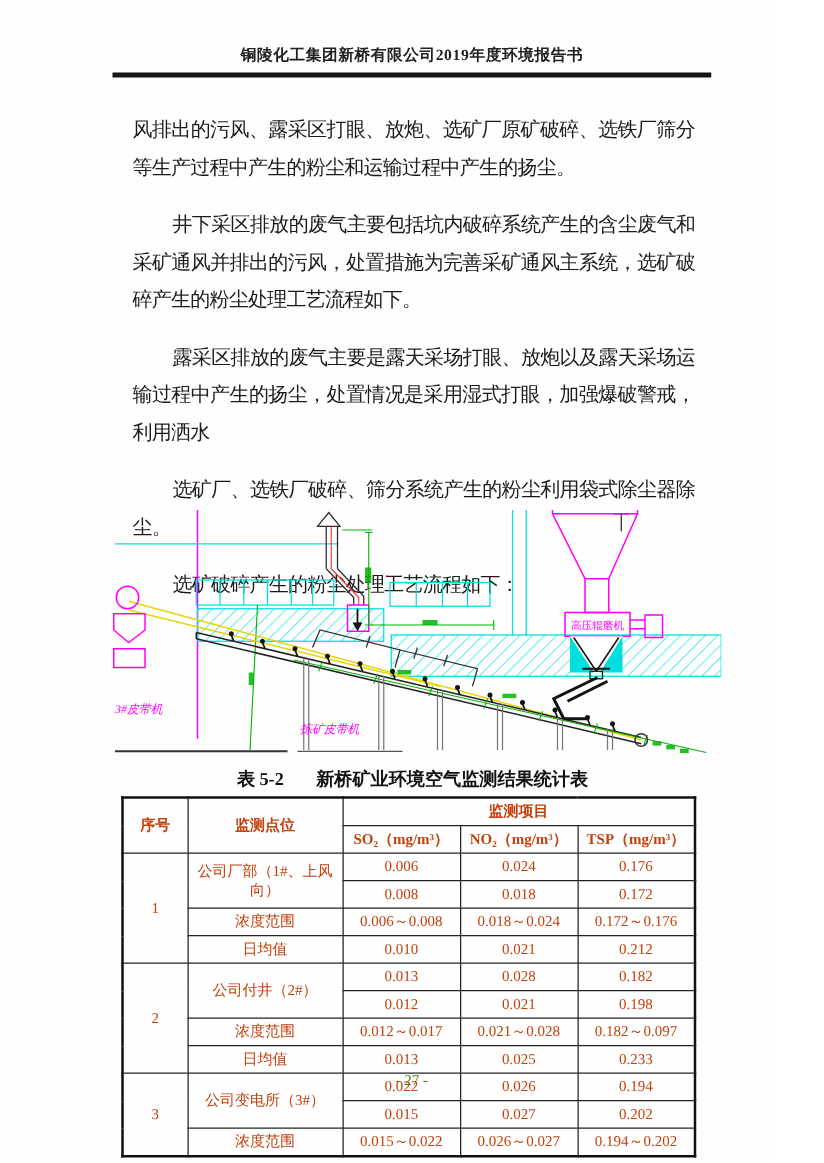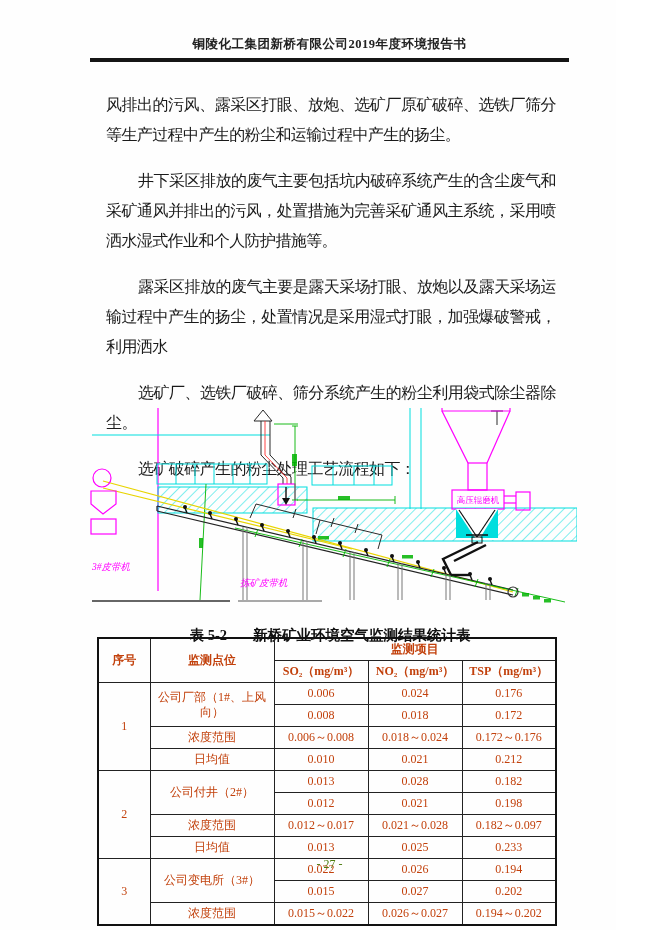--- a/index.html
+++ b/index.html
@@ -25,21 +25,21 @@
     font-size:16px;line-height:30px;letter-spacing:-0.6px;
     text-align:justify;
   }
   .bodytext p{margin:16px;}
   .indent{text-indent:2em;}
   .diagram{
     position:absolute;top:408px;left:90px;width:487px;height:202px;
   }
   .tbl-caption{
     position:absolute;top:614px;left:90px;width:480px;
-    text-align:center;font-weight:bold;font-size:14.5px;color:#111;margin-top:12px;
+    text-align:center;font-weight:bold;font-size:14.5px;color:#111;
   }
   .cap-gap{display:inline-block;width:26px;}
   table.monitor{
     position:absolute;top:637px;left:97px;
     border-collapse:collapse;
     font-size:12px;color:#c2410c;
     table-layout:fixed;
   }
   table.monitor td,table.monitor th{
     border:1px solid #222;
@@ -61,21 +61,21 @@
 </head>
 <body>
 
 <div class="page">
 
   <div class="hdr-title">铜陵化工集团新桥有限公司2019年度环境报告书</div>
   <div class="hdr-rule"></div>
 
   <div class="bodytext">
     <p>风排出的污风、露采区打眼、放炮、选矿厂原矿破碎、选铁厂筛分等生产过程中产生的粉尘和运输过程中产生的扬尘。</p>
-    <p class="indent">井下采区排放的废气主要包括坑内破碎系统产生的含尘废气和采矿通风并排出的污风，处置措施为完善采矿通风主系统，采用喷洒水湿式作业和个人防护措施等。</p>
+    <p class="indent">井下采区排放的废气主要包括坑内破碎系统产生的含尘废气和采矿通风并排出的污风，处置措施为完善采矿通风主系统，选矿破碎产生的粉尘处理工艺流程如下。</p>
     <p class="indent">露采区排放的废气主要是露天采场打眼、放炮以及露天采场运输过程中产生的扬尘，处置情况是采用湿式打眼，加强爆破警戒，利用洒水</p>
     <p class="indent">选矿厂、选铁厂破碎、筛分系统产生的粉尘利用袋式除尘器除尘。</p>
     <p class="indent">选矿破碎产生的粉尘处理工艺流程如下：</p>
   </div>
 
   <svg class="diagram" viewBox="0 0 487 202" xmlns="http://www.w3.org/2000/svg">
     <defs>
       <pattern id="hatch" width="7" height="7" patternUnits="userSpaceOnUse" patternTransform="rotate(45)">
         <line x1="0" y1="0" x2="0" y2="7" stroke="#00dede" stroke-width="1"></line>
       </pattern>

